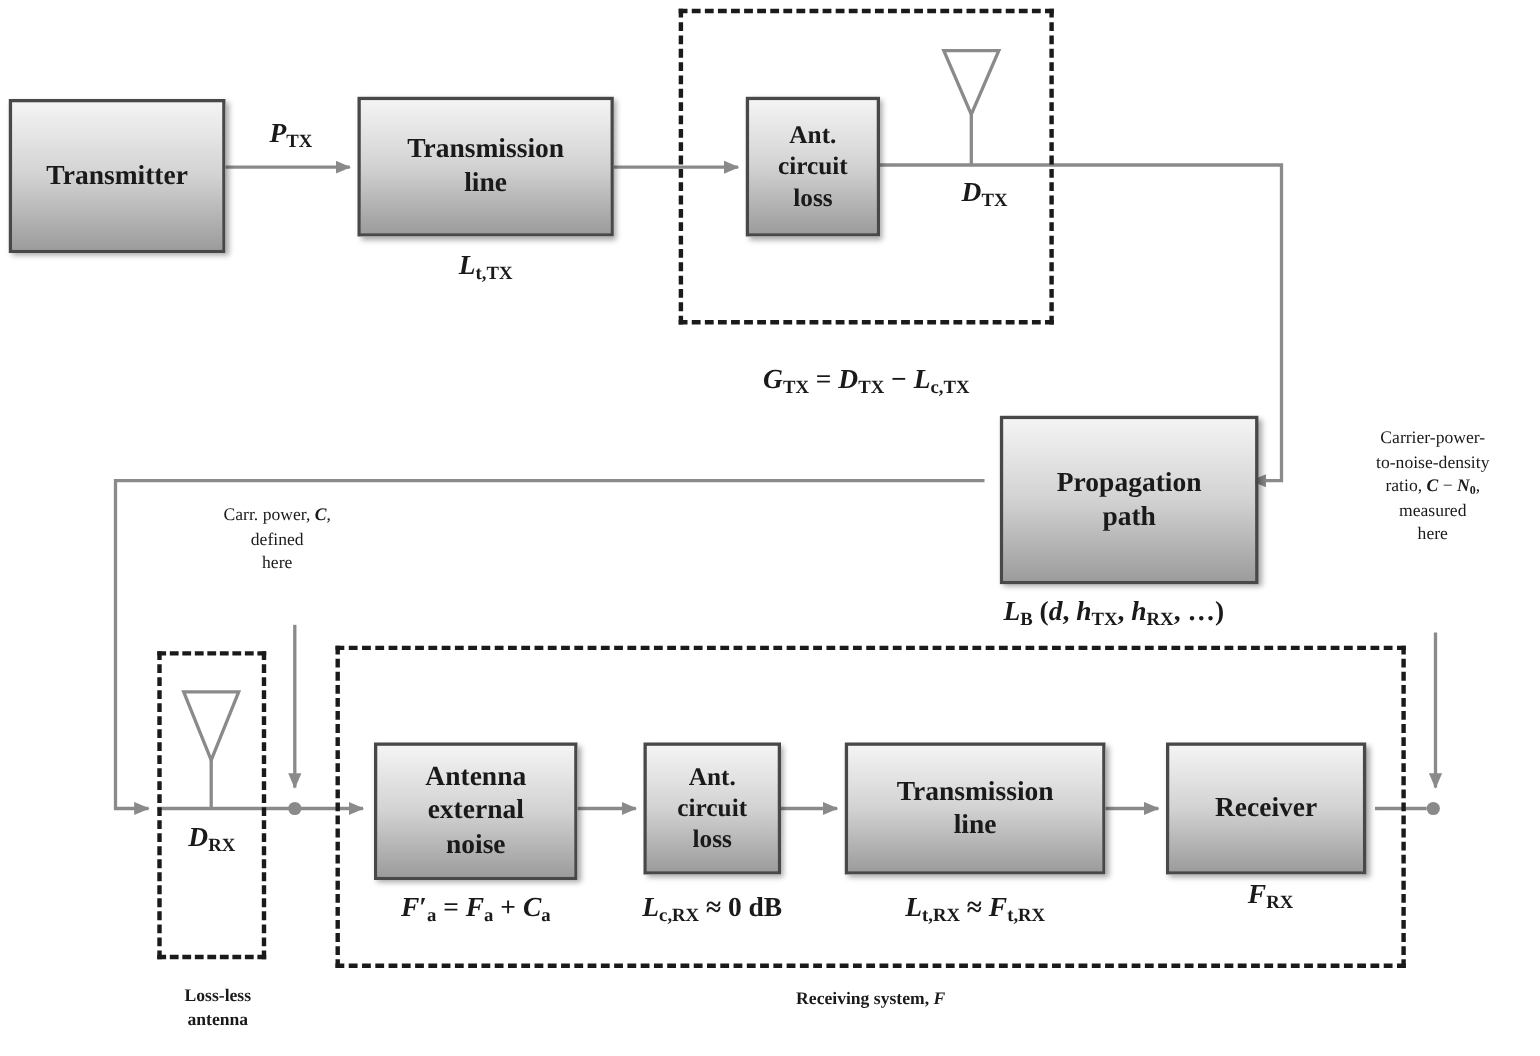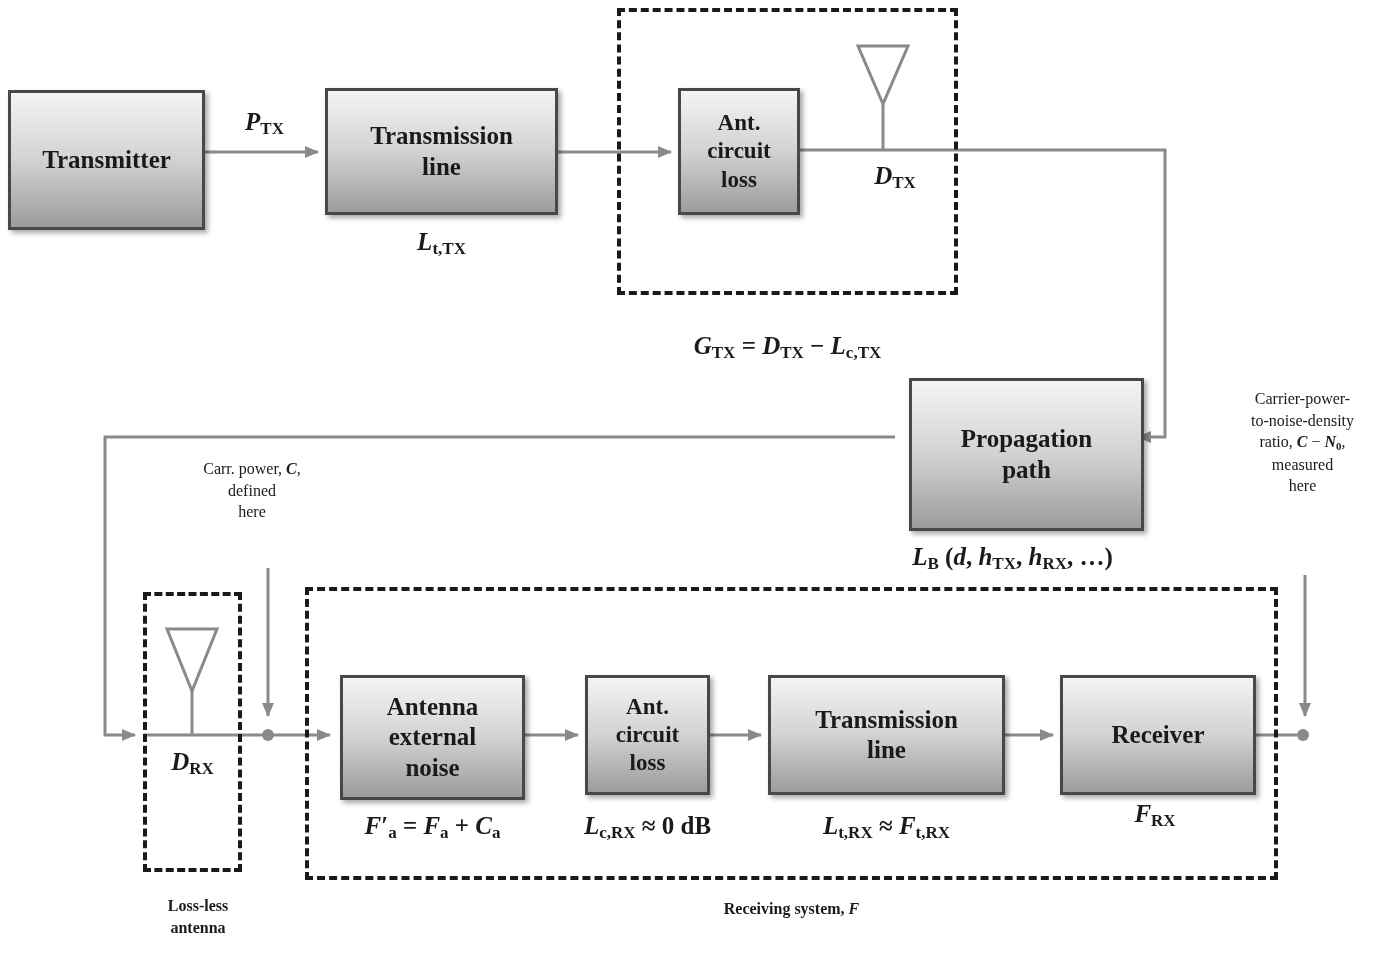--- a/index.html
+++ b/index.html
@@ -76,21 +76,21 @@
   <div class="dashed" style="left:143px; top:592px; width:99px; height:280px;"></div>
   <div class="dashed" style="left:305px; top:587px; width:973px; height:293px;"></div>
 
   <div class="node" style="left:8px; top:90px; width:197px; height:140px;">Transmitter</div>
   <div class="node" style="left:325px; top:88px; width:233px; height:127px;">Transmission<br>line</div>
   <div class="node" style="left:678px; top:88px; width:122px; height:127px; font-size:23px;">Ant.<br>circuit<br>loss</div>
   <div class="node" style="left:909px; top:378px; width:235px; height:153px;">Propagation<br>path</div>
   <div class="node" style="left:340px; top:675px; width:185px; height:125px;">Antenna<br>external<br>noise</div>
   <div class="node" style="left:585px; top:675px; width:125px; height:120px; font-size:23px;">Ant.<br>circuit<br>loss</div>
   <div class="node" style="left:768px; top:675px; width:237px; height:120px;">Transmission<br>line</div>
-  <div class="node" style="left:1060px; top:675px; width:196px; height:120px;">Receiver</div>
+  <div class="node" style="left:1060px; top:675px; width:182px; height:120px;">Receiver</div>
 
   <div class="math" style="left:212px; top:108px; width:105px;"><i>P</i><sub>TX</sub></div>
   <div class="math" style="left:325px; top:228px; width:233px;"><i>L</i><sub>t,TX</sub></div>
   <div class="math" style="left:845px; top:162px; width:100px;"><i>D</i><sub>TX</sub></div>
   <div class="math" style="left:617px; top:308px; width:341px;margin-top:24px;"><i>G</i><sub>TX</sub> = <i>D</i><sub>TX</sub> − <i>L</i><sub>c,TX</sub></div>
   <div class="math" style="left:850px; top:510px; width:325px;margin-top:33px;"><i>L</i><sub>B</sub> (<i>d</i>, <i>h</i><sub>TX</sub>, <i>h</i><sub>RX</sub>, …)</div>
   <div class="math" style="left:143px; top:748px; width:99px;"><i>D</i><sub>RX</sub></div>
   <div class="math" style="left:325px; top:812px; width:215px;"><i>F</i>′<sub>a</sub> = <i>F</i><sub>a</sub> + <i>C</i><sub>a</sub></div>
   <div class="math" style="left:545px; top:812px; width:205px;"><i>L</i><sub>c,RX</sub> ≈ 0 dB</div>
   <div class="math" style="left:768px; top:812px; width:237px;"><i>L</i><sub>t,RX</sub> ≈ <i>F</i><sub>t,RX</sub></div>

